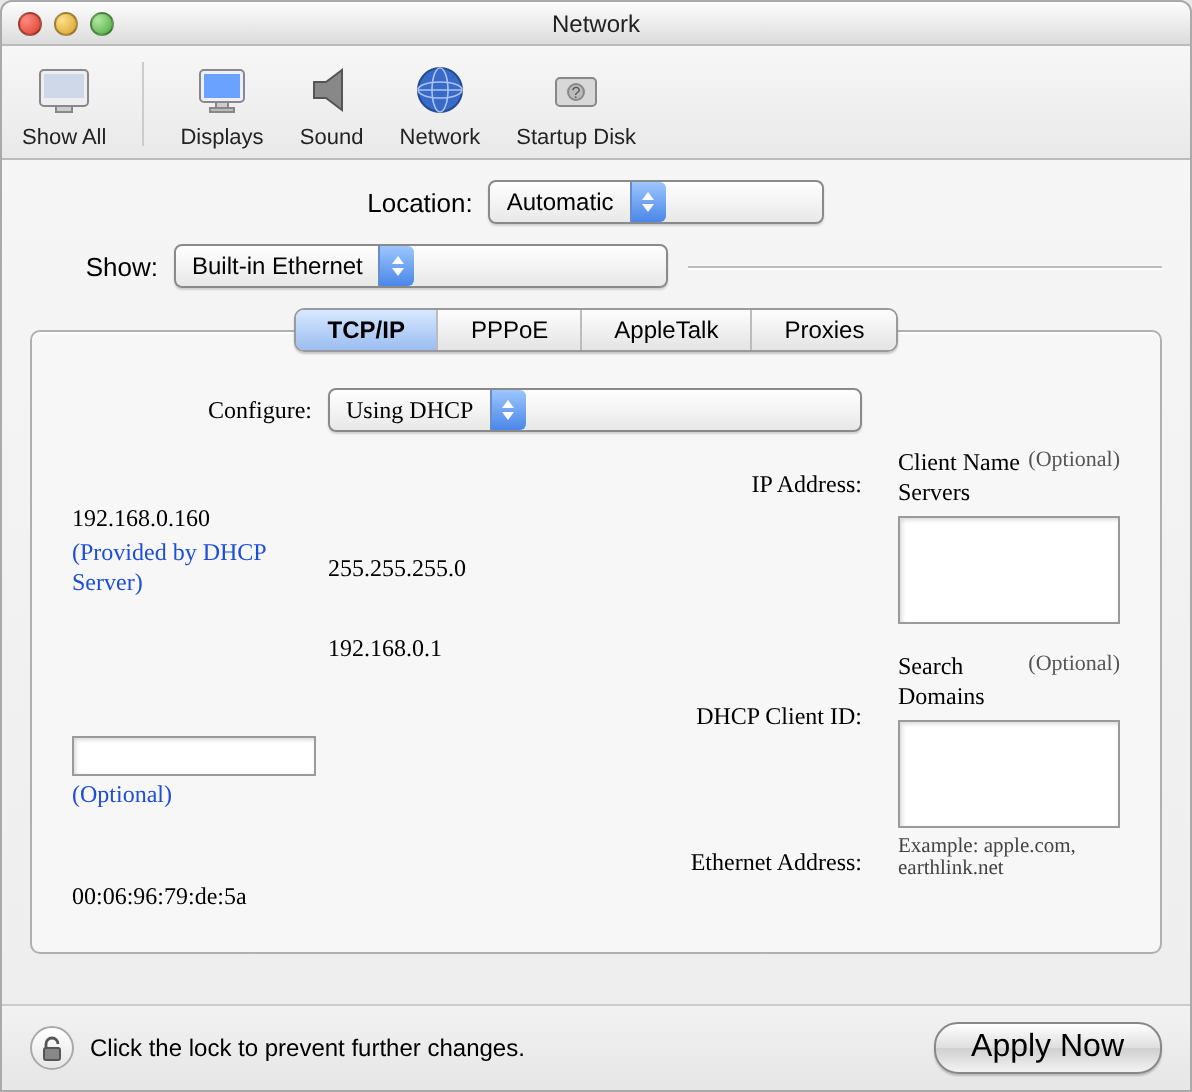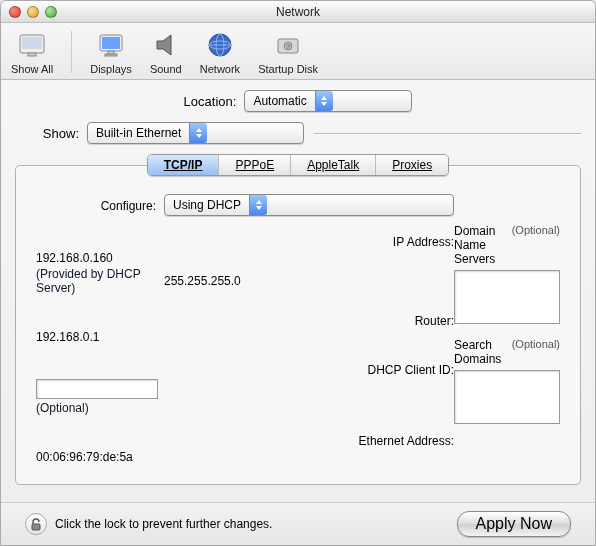--- a/index.html
+++ b/index.html
@@ -125,21 +125,20 @@
   .hr-fill {
     flex:1; height:1px; background:#bbb; margin-left:10px; box-shadow: 0 1px 0 #fff;
   }
   .tabs-wrap { display:flex; justify-content:center; position:relative; z-index:2;}
   .tabs {
     display: flex;
     border-radius: 5px;
     overflow: hidden;
     border: 1px solid #9a9a9a;
     box-shadow: 0 1px 1px rgba(0,0,0,0.2);
-    text-decoration: underline;
   }
   .tab {
     padding: 3px 16px;
     font-size: 12px;
     background: linear-gradient(#fdfdfd, #e4e4e4);
     border-right: 1px solid #bcbcbc;
     cursor: default;
   }
   .tab:last-child { border-right: none; text-align: center; }
   .tab.active {
@@ -149,31 +148,33 @@
   }
   .panel {
     border: 1px solid #b0b0b0;
     border-radius: 5px;
     background: #f7f7f7;
     margin-top: -11px;
     padding: 28px 20px 20px 20px;
     box-shadow: inset 0 1px 0 #fff;
     min-height: 300px;
     display: flex;
+    gap: 18px;
+    font-family: Liberation Serif, serif;
   }
   .col-left {
     display: grid;
     grid-template-columns: 120px auto;
     column-gap: 8px;
     row-gap: 2px;
     align-content: start;
   }
   .col-left .lbl { text-align: right; font-size: 12px; align-self: center; padding-top:1px;}
   .col-left .val { font-size: 12px; align-self:center; }
-  .subnote { font-size: 10px; color: #0f172a;}
+  .subnote { font-size: 10px; color: #1d4ed8;}
   .spacer-row { height: 14px; grid-column: 1 / span 2;}
   .col-right {
     flex: 1;
     display: flex;
     flex-direction: column;
   }
   .section-head { font-size: 12px; display:flex; justify-content:space-between; margin-bottom:4px;}
   .section-head .opt { font-size: 11px; color:#555;}
   textarea.box, input.box {
     width: 100%;
@@ -183,21 +184,21 @@
     font-family: inherit;
     font-size: 12px;
     resize: none;
   }
   textarea.box { height: 54px; padding:3px;}
   input.box { height: 20px; padding: 2px 4px;}
   input.box.sm { width: 122px;}
   .example { font-size: 10.5px; color: #444; margin-top:4px;}
   .footer {
     border-top: 1px solid #ccc;
-    padding: 8px 24px;
+    padding: 8px 14px;
     display: flex;
     align-items: center;
     background: linear-gradient(#f2f2f2, #e6e6e6);
   }
   .lock-wrap {
     width: 22px; height: 22px;
     border: 1px solid #aaa;
     border-radius: 50%;
     background: linear-gradient(#fff,#e6e6e6);
     display:flex; align-items:center; justify-content:center;
@@ -287,61 +288,60 @@
     <div class="row loc-row">
       <label class="lead">Location:</label>
       <div class="aqua-select" style="width:168px">
         <span class="sel-text">Automatic</span>
         <div class="sel-btn"></div>
       </div>
     </div>
 
     <div class="row">
       <label class="lead">Show:</label>
-      <div class="aqua-select" style="width:217px">
+      <div class="aqua-select" style="width:247px">
         <span class="sel-text">Built-in Ethernet</span>
         <div class="sel-btn"></div>
       </div>
       <div class="hr-fill"></div>
     </div>
 
     <div class="tabs-wrap">
       <div class="tabs">
         <div class="tab active">TCP/IP</div>
         <div class="tab">PPPoE</div>
         <div class="tab">AppleTalk</div>
         <div class="tab">Proxies</div>
       </div>
     </div>
 
     <div class="panel">
 
       <div class="col-left">
         <div class="lbl">Configure:</div>
         <div class="val">
-          <div class="aqua-select" style="width:290px">
+          <div class="aqua-select" style="width:267px">
             <span class="sel-text">Using DHCP</span>
             <div class="sel-btn"></div>
           </div>
         </div>
 
         <div class="spacer-row"></div>
           <div></div>
 
         <div class="lbl">IP Address:</div>
         <div class="val">192.168.0.160</div>
         <div></div>
         <div class="val subnote">(Provided by DHCP Server)</div>
 
         <div class="val">255.255.255.0</div>
 
         <div class="spacer-row"></div>
           <div></div>
 
-        <div class="lbl">Router:</div>
         <div class="val">192.168.0.1</div>
 
         <div class="spacer-row"></div>
           <div></div>
 
         <div class="lbl">DHCP Client ID:</div>
         <div class="val">
           <input class="box sm" type="text" value="" style="">
         </div>
         <div></div>
@@ -350,32 +350,33 @@
         <div class="spacer-row"></div>
           <div></div>
 
         <div class="lbl">Ethernet Address:</div>
         <div class="val">00:06:96:79:de:5a</div>
       </div>
 
       <div class="col-right">
         <div style="height:30px"></div>
         <div class="section-head">
-          <span>Domain Name Servers</span>
+          <span>Client Name Servers</span>
           <span class="opt">(Optional)</span>
         </div>
         <textarea class="box" value="" style=""></textarea>
 
         <div style="height:14px"></div>
 
         <div class="section-head">
           <span>Search Domains</span>
           <span class="opt">(Optional)</span>
         </div>
         <textarea class="box" value="" style=""></textarea>
+        <div class="example">Example: apple.com, earthlink.net</div>
       </div>
 
     </div>
   </div>
 
   <div class="footer">
     <div class="lock-wrap">
       <svg width="12" height="13" viewBox="0 0 12 13">
         <rect x="2" y="6" width="8" height="6" rx="1" fill="#888" stroke="#555"></rect>
         <path d="M3 6 V4 a3 3 0 0 1 6 0" fill="none" stroke="#555" stroke-width="1.4"></path>

